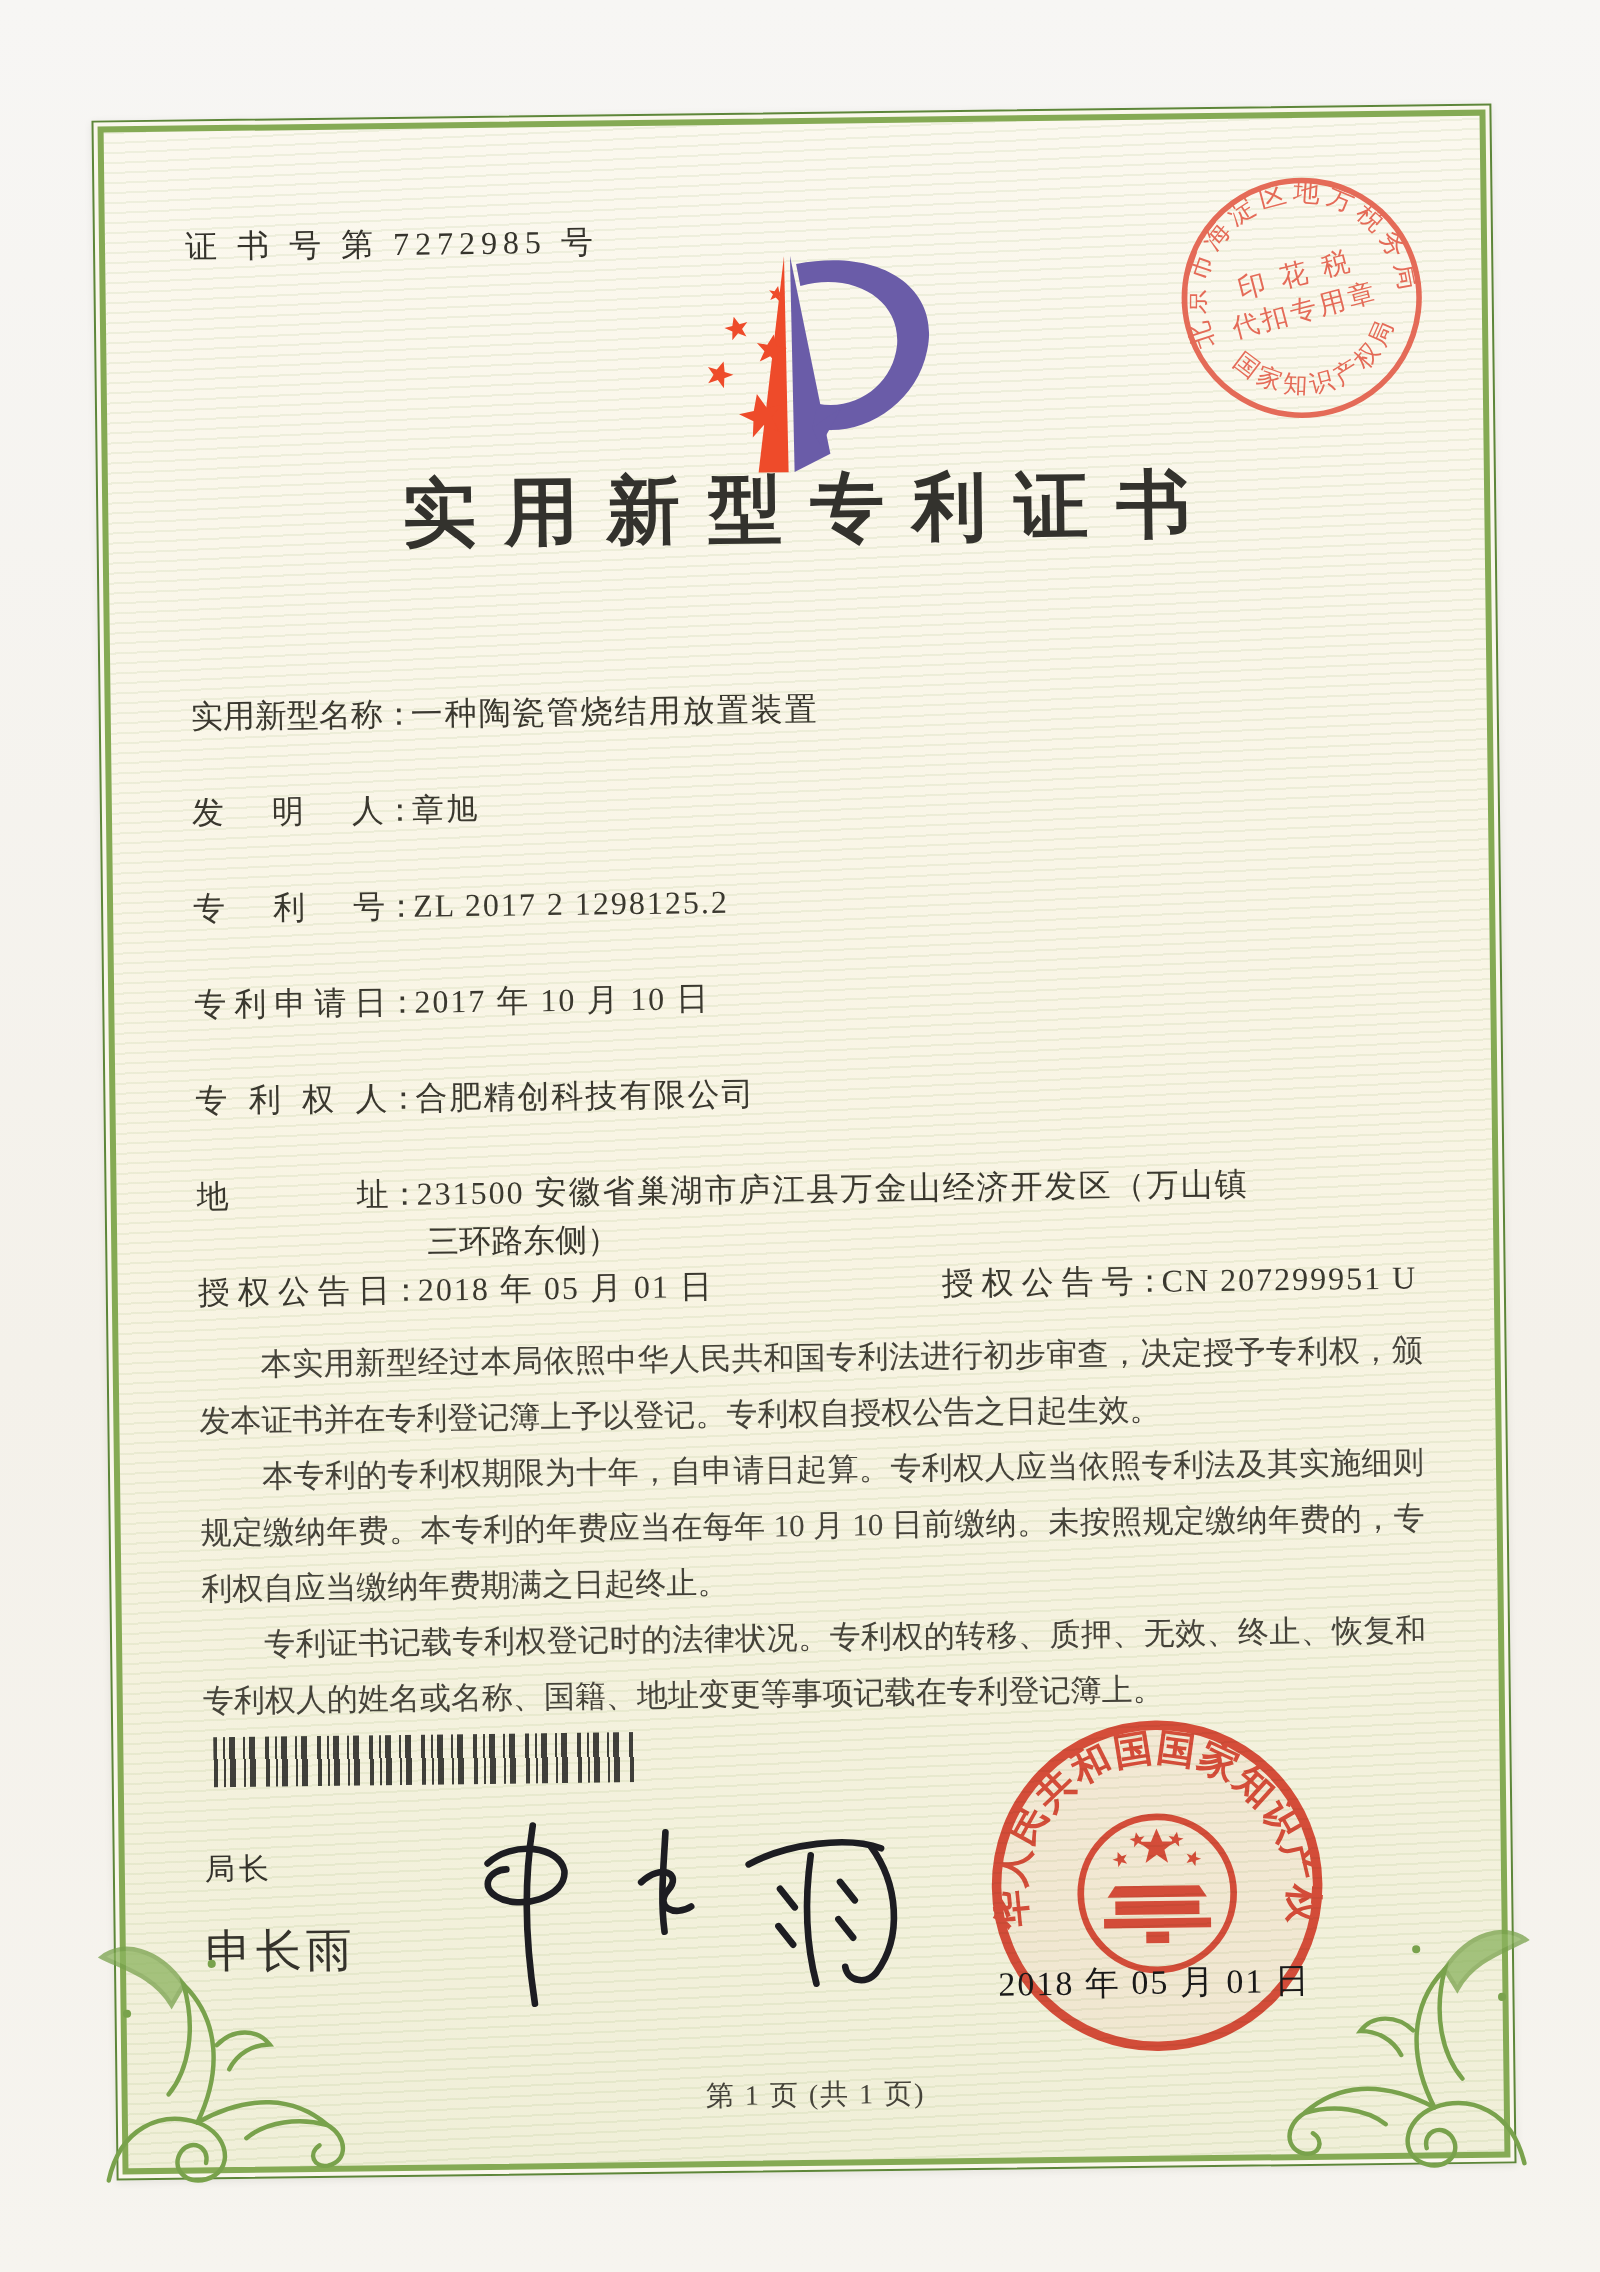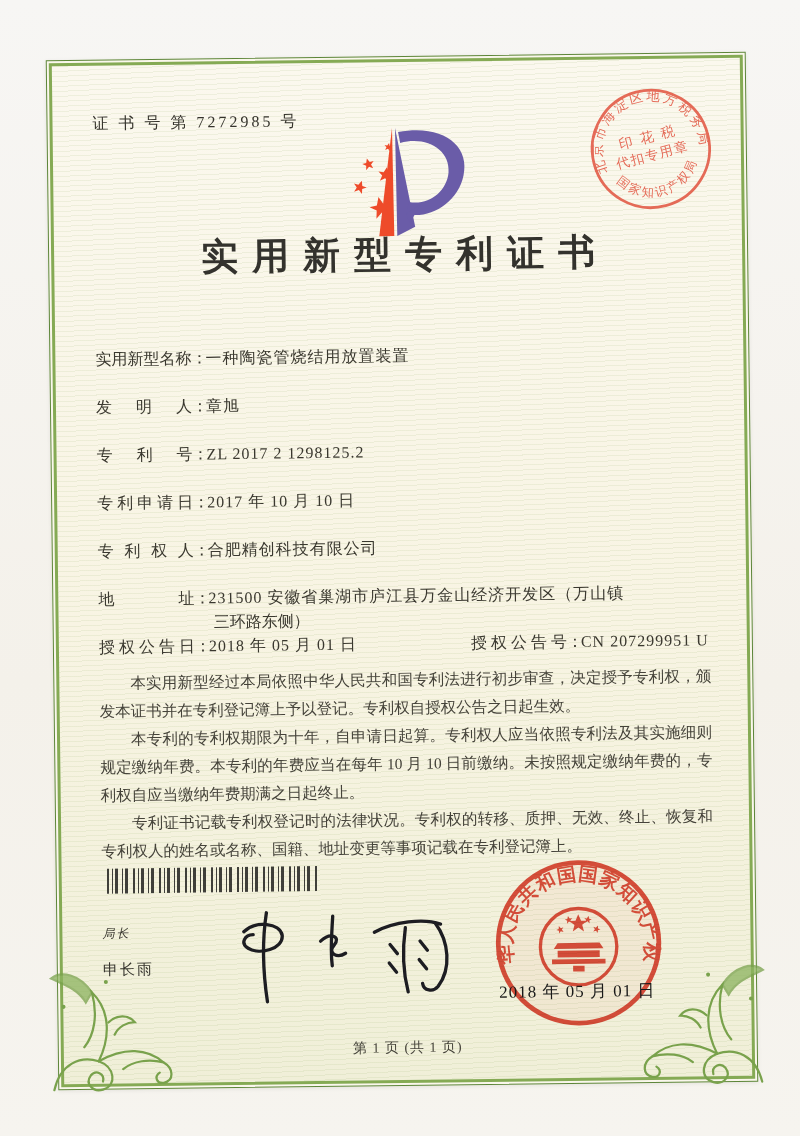--- a/index.html
+++ b/index.html
@@ -56,22 +56,22 @@
   }
   .paras p{margin:0;text-indent:2em;}
   
   .barcode{
     position:absolute;left:45px;top:803px;width:212px;height:25px;
     background:
       repeating-linear-gradient(90deg,#20201e 0 2px,transparent 2px 5px,#20201e 5px 6px,transparent 6px 8px,#20201e 8px 11px,transparent 11px 15px,#20201e 15px 16px,transparent 16px 18px,#20201e 18px 21px,transparent 21px 26px);
     opacity:.85;
   }
   
-  .sig-title{position:absolute;left:40px;top:860px;font-size:12px;letter-spacing:2px;color:#35332c;font-style:italic;}
-  .sig-name{position:absolute;left:40px;top:895px;font-size:15px;letter-spacing:2px;color:#35332c;}
+  .sig-title{position:absolute;left:40px;top:860px;font-size:15px;letter-spacing:2px;color:#35332c;}
+  .sig-name{position:absolute;left:40px;top:895px;font-size:23px;letter-spacing:2px;color:#35332c;}
   .sig-hand{position:absolute;left:140px;top:832px;width:290px;height:115px;}
   
   .seal{position:absolute;left:430px;top:797px;width:172px;height:172px;opacity:.93;mix-blend-mode:multiply;}
   .seal-date{
     position:absolute;left:436px;top:920px;width:180px;
     font-size:17px;letter-spacing:1px;color:#191919;z-index:5;white-space:nowrap;
   }
   
   .footer{position:absolute;left:0;right:0;top:977px;text-align:center;font-size:14px;color:#45433a;letter-spacing:1px;}
   

